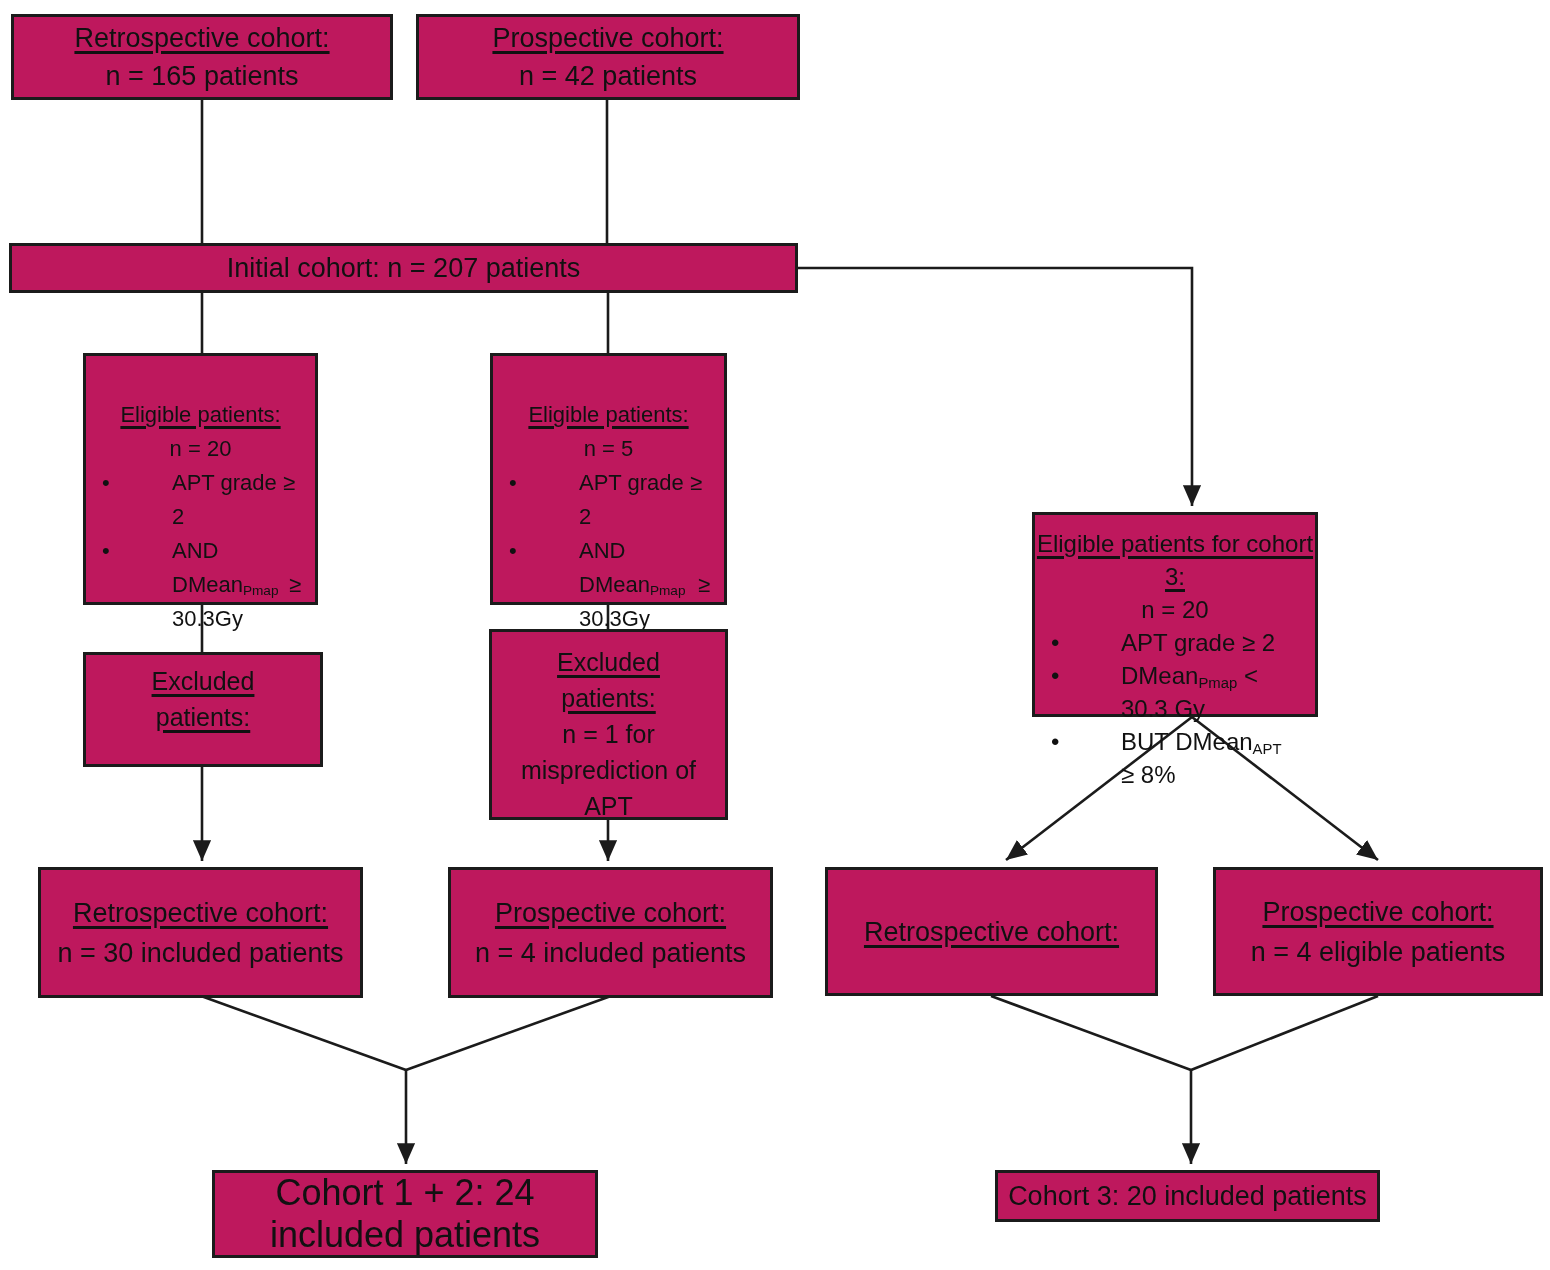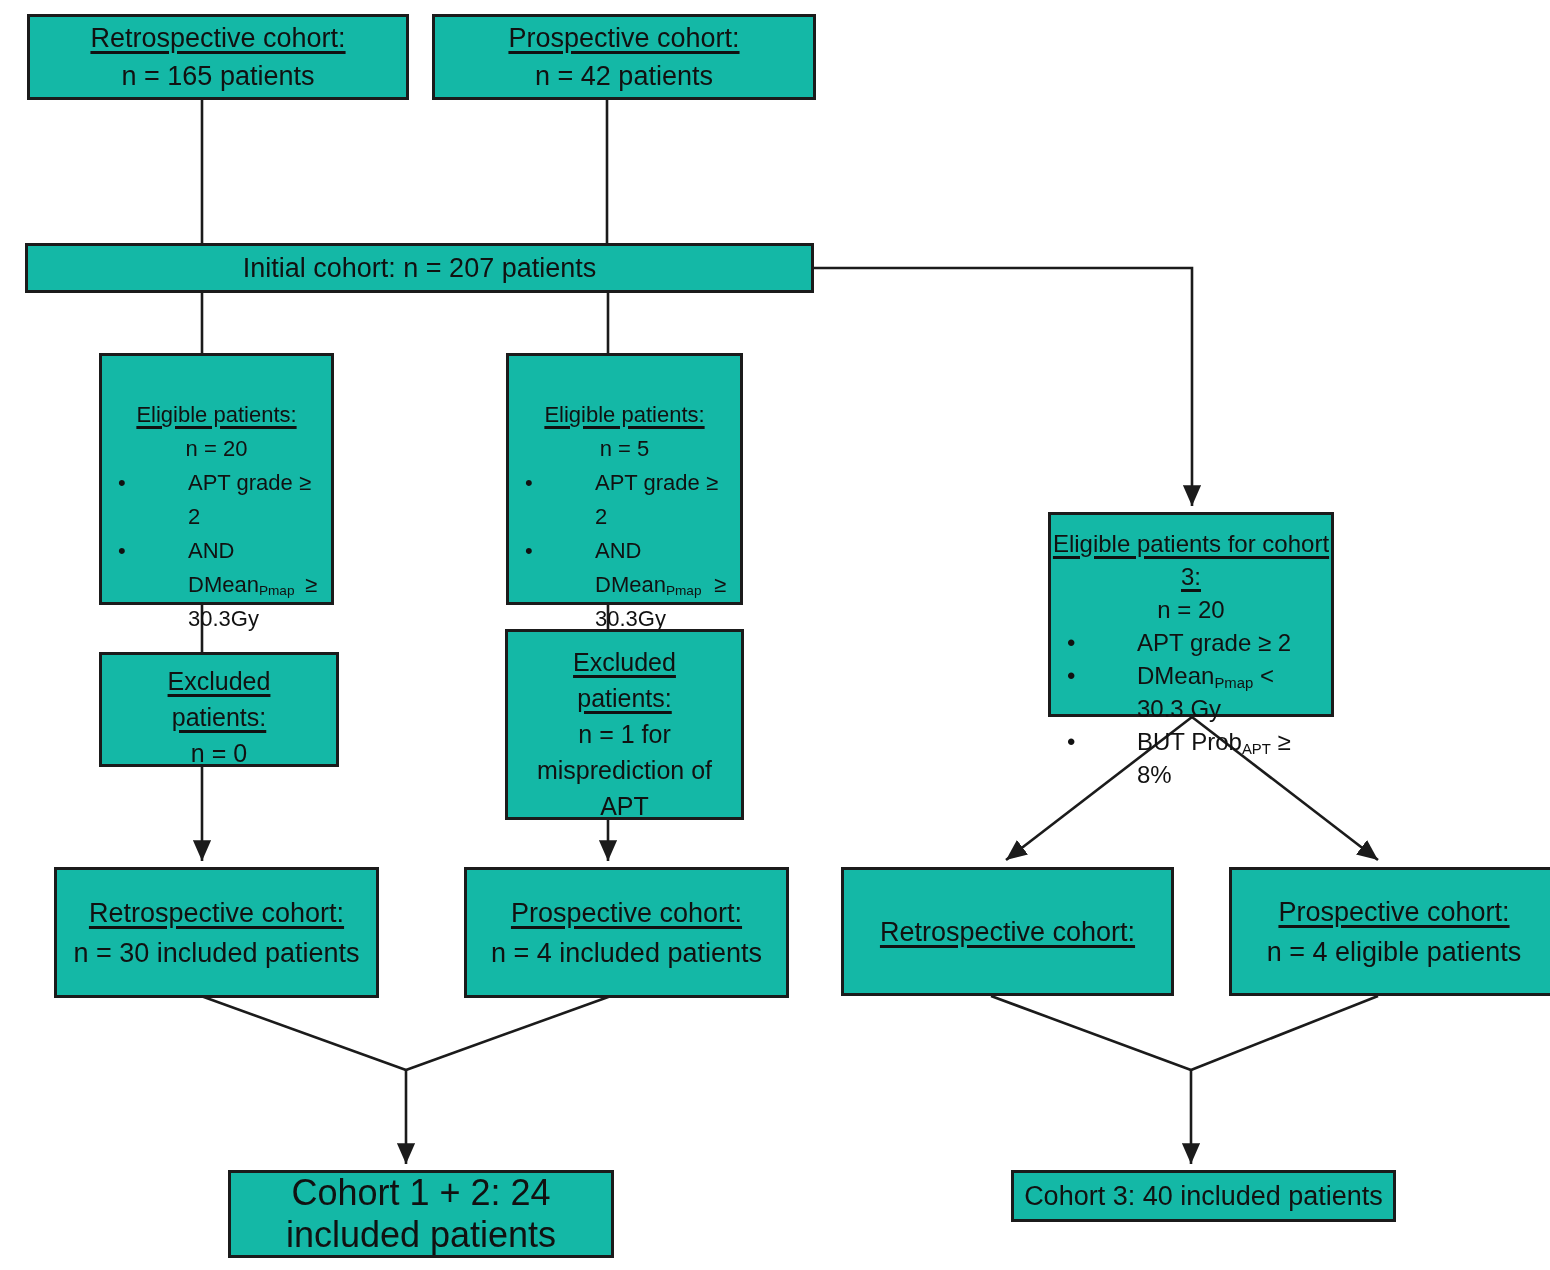--- a/index.html
+++ b/index.html
@@ -2,22 +2,22 @@
 <html><head>
 <meta charset="utf-8">
 <style>
   html,body{margin:0;padding:0;background:#ffffff;}
   .canvas{
     position:relative;width:1550px;height:1270px;background:#ffffff;
     font-family:"Liberation Sans",sans-serif;color:#111111;overflow:hidden;
   }
   svg.edges{position:absolute;left:0;top:0;width:1550px;height:1270px;}
   .box{
-    position:absolute;box-sizing:border-box;background:#14b8a6;
-    border:3px solid #1b1b1b;text-align:center;margin-left:16px;
+    position:absolute;box-sizing:border-box;background:#be185d;
+    border:3px solid #1b1b1b;text-align:center;
   }
   .u{text-decoration:underline;text-decoration-thickness:2.5px;text-underline-offset:4px;}
   .vcenter{display:flex;flex-direction:column;justify-content:center;}
   
   #retro-top   {left:11px;  top:14px;  width:382px; height:86px; font-size:27px;line-height:38px;}
   #pros-top    {left:416px; top:14px;  width:384px; height:86px; font-size:27px;line-height:38px;}
   #initial-bar {left:9px;   top:243px; width:789px; height:50px; font-size:27px;line-height:44px;}
   #elig-left   {left:83px;  top:353px; width:235px; height:252px;font-size:22px;line-height:34px;padding-top:42px;}
   #elig-mid    {left:490px; top:353px; width:237px; height:252px;font-size:22px;line-height:34px;padding-top:42px;}
   #excl-left   {left:83px;  top:652px; width:240px; height:115px;font-size:25px;line-height:36px;padding-top:8px;}
@@ -118,21 +118,20 @@
           <span>≥</span>
         </div>
         <div>30.3Gy</div>
       </span>
     </div>
   </div>
 
   <div class="box" id="excl-left">
     <div><span class="u">Excluded</span></div>
     <div><span class="u">patients:</span></div>
-    <div>n = 0</div>
   </div>
 
   <div class="box" id="excl-mid">
     <div><span class="u">Excluded</span></div>
     <div><span class="u">patients:</span></div>
     <div>n = 1 for</div>
     <div>misprediction of</div>
     <div>APT</div>
   </div>
 
@@ -143,21 +142,21 @@
     <div class="brow">
       <span class="bmark">•</span>
       <span class="btext">APT grade ≥ 2</span>
     </div>
     <div class="brow">
       <span class="bmark">•</span>
       <span class="btext"><span>DMean</span><sub>Pmap</sub><span> &lt; 30.3 Gy</span></span>
     </div>
     <div class="brow">
       <span class="bmark">•</span>
-      <span class="btext"><span>BUT Prob</span><sub>APT</sub><span> ≥ 8%</span></span>
+      <span class="btext"><span>BUT DMean</span><sub>APT</sub><span> ≥ 8%</span></span>
     </div>
   </div>
 
   <div class="box vcenter" id="retro-incl">
     <div><span class="u">Retrospective cohort:</span></div>
     <div>n = 30 included patients</div>
   </div>
 
   <div class="box vcenter" id="pros-incl">
     <div><span class="u">Prospective cohort:</span></div>
@@ -171,16 +170,16 @@
   <div class="box vcenter" id="pros-elig">
     <div><span class="u">Prospective cohort:</span></div>
     <div>n = 4 eligible patients</div>
   </div>
 
   <div class="box vcenter" id="cohort12-fin">
     <div>Cohort 1 + 2: 24 included patients</div>
   </div>
 
   <div class="box" id="cohort3-fin">
-    <div>Cohort 3: 40 included patients</div>
+    <div>Cohort 3: 20 included patients</div>
   </div>
 
 </div>
 
 </body></html>

